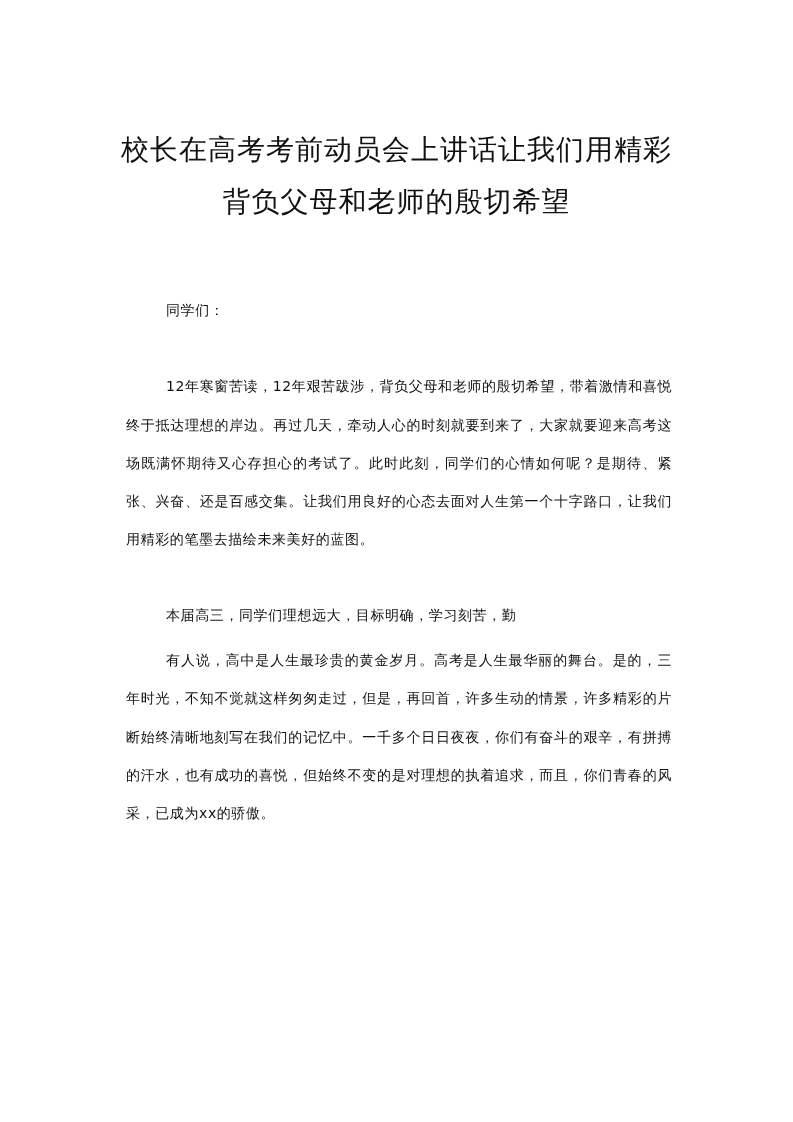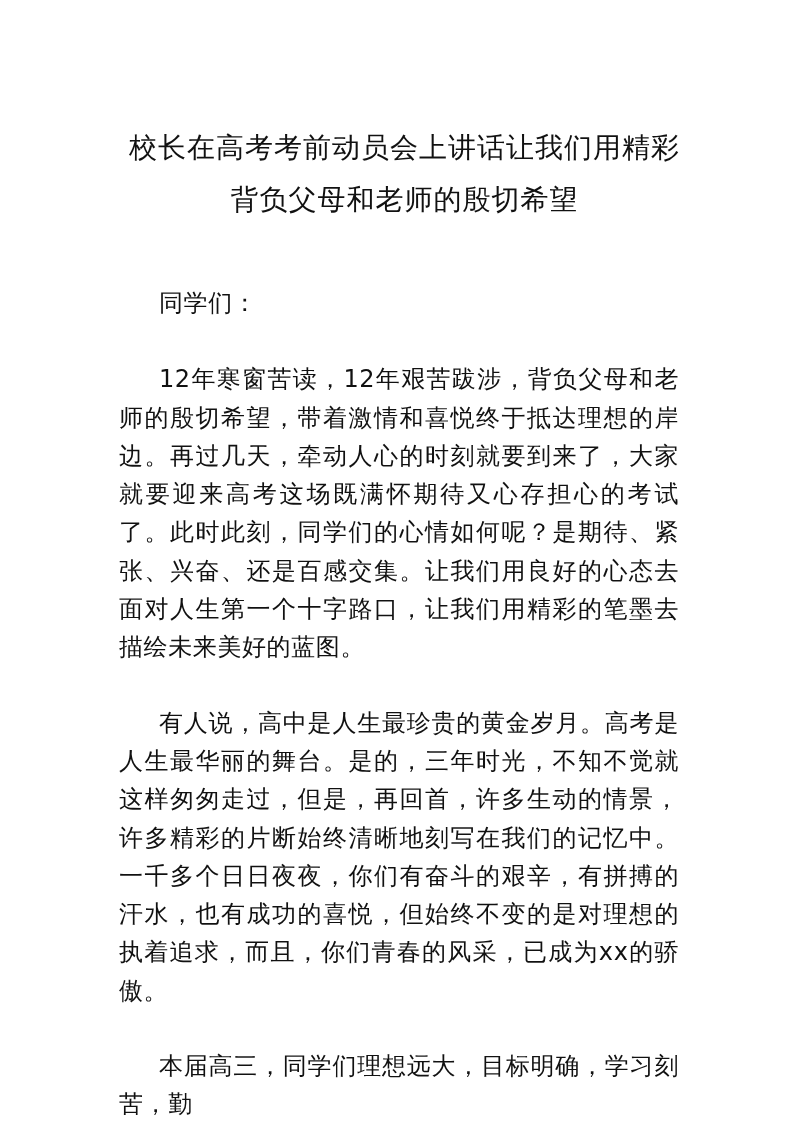--- a/index.html
+++ b/index.html
@@ -1,36 +1,36 @@
 <!DOCTYPE html>
 <html><head>
 <meta charset="utf-8">
 <style>
   html, body { margin: 0; padding: 0; background: #ffffff; }
   body { width: 793px; height: 1122px; position: relative; overflow: hidden;
          font-family: "DejaVu Serif", "Liberation Serif", serif; color: #111; }
   .page { position: absolute; left: 0; top: 0; width: 793px; height: 1122px; background: #fff; }
-  .title { position: absolute; left: 118px; width: 573px; top: 124px; text-align: center;
+  .title { position: absolute; left: 110px; width: 573px; top: 124px; text-align: center;
            font-size: 28px; line-height: 52px; letter-spacing: 1px; color: #111;
-           font-family: Liberation Mono, monospace; font-weight: normal; }
+           font-family: Liberation Sans, sans-serif; font-weight: normal; }
   .body { position: absolute; left: 119px; width: 560px; top: 284px; }
-  .para { margin: 0; font-size: 24px; line-height: 38.3px; text-align: justify; text-align-last: left;
+  .para { margin: 7px; font-size: 14px; line-height: 38.3px; text-align: justify; text-align-last: left;
           letter-spacing: 0.6px; text-indent: 40px;
           font-family: "DejaVu Sans", "Liberation Sans", sans-serif; }
   .greet { margin-bottom: 38px; }
   .gap { margin-bottom: 37px; }
 </style>
 </head>
 <body>
 
 <div class="page">
   <div class="title">
     <div>校长在高考考前动员会上讲话让我们用精彩</div>
     <div>背负父母和老师的殷切希望</div>
   </div>
 
   <div class="body">
     <p class="para greet">同学们：</p>
     <p class="para gap">12年寒窗苦读，12年艰苦跋涉，背负父母和老师的殷切希望，带着激情和喜悦终于抵达理想的岸边。再过几天，牵动人心的时刻就要到来了，大家就要迎来高考这场既满怀期待又心存担心的考试了。此时此刻，同学们的心情如何呢？是期待、紧张、兴奋、还是百感交集。让我们用良好的心态去面对人生第一个十字路口，让我们用精彩的笔墨去描绘未来美好的蓝图。</p>
+    <p class="para">本届高三，同学们理想远大，目标明确，学习刻苦，勤</p>
     <p class="para gap">有人说，高中是人生最珍贵的黄金岁月。高考是人生最华丽的舞台。是的，三年时光，不知不觉就这样匆匆走过，但是，再回首，许多生动的情景，许多精彩的片断始终清晰地刻写在我们的记忆中。一千多个日日夜夜，你们有奋斗的艰辛，有拼搏的汗水，也有成功的喜悦，但始终不变的是对理想的执着追求，而且，你们青春的风采，已成为xx的骄傲。</p>
-    <p class="para">本届高三，同学们理想远大，目标明确，学习刻苦，勤</p>
   </div>
 </div>
 
 </body></html>

